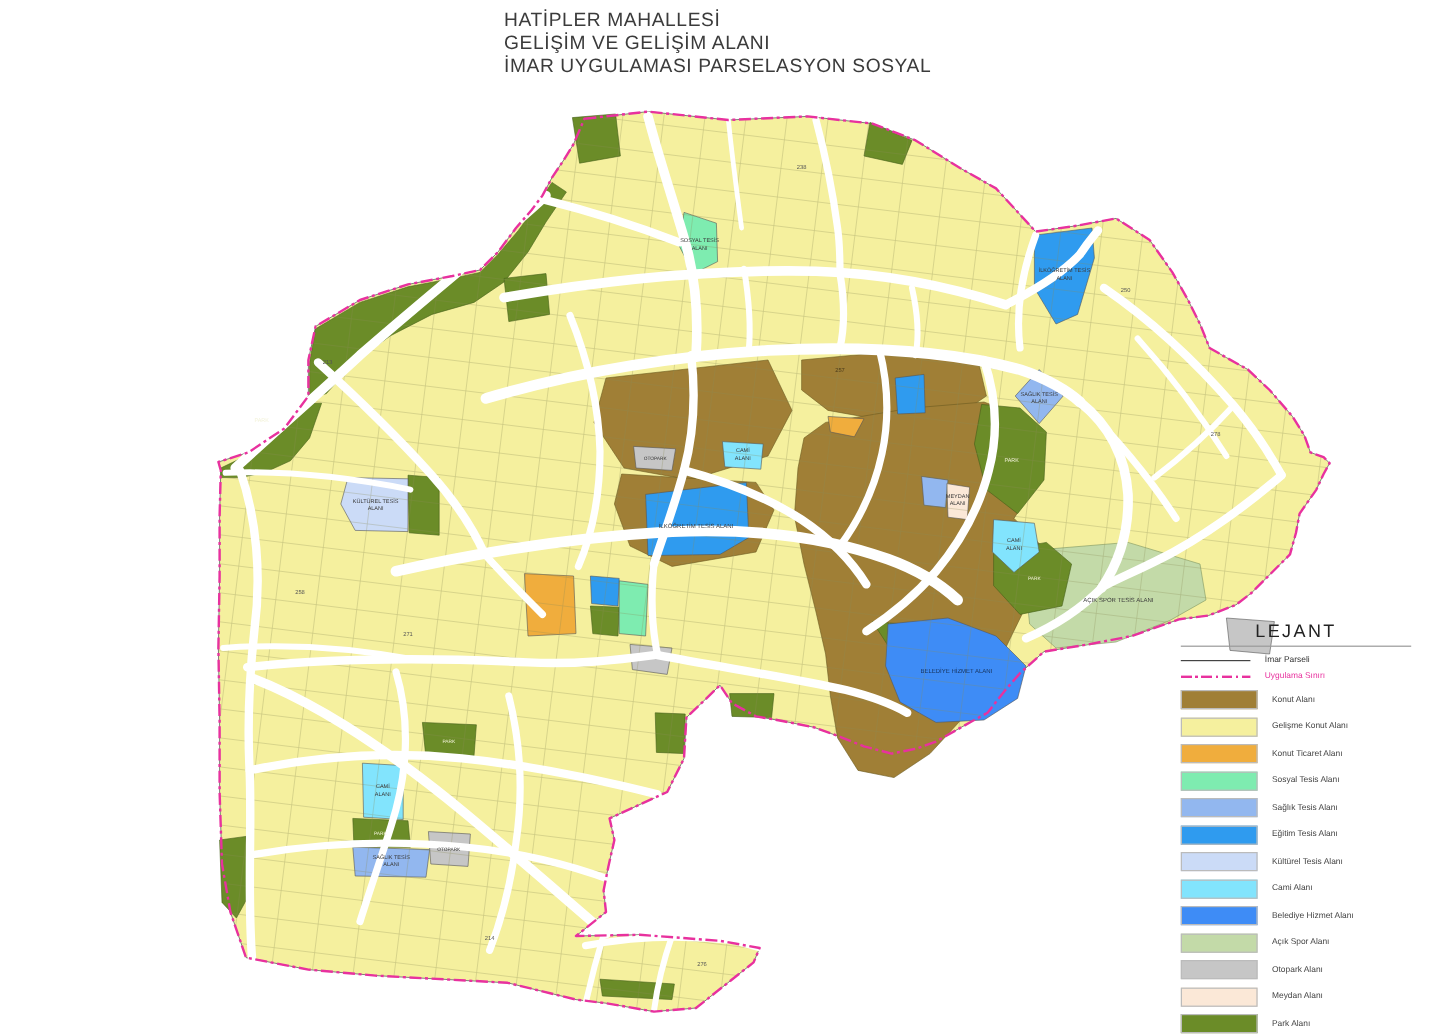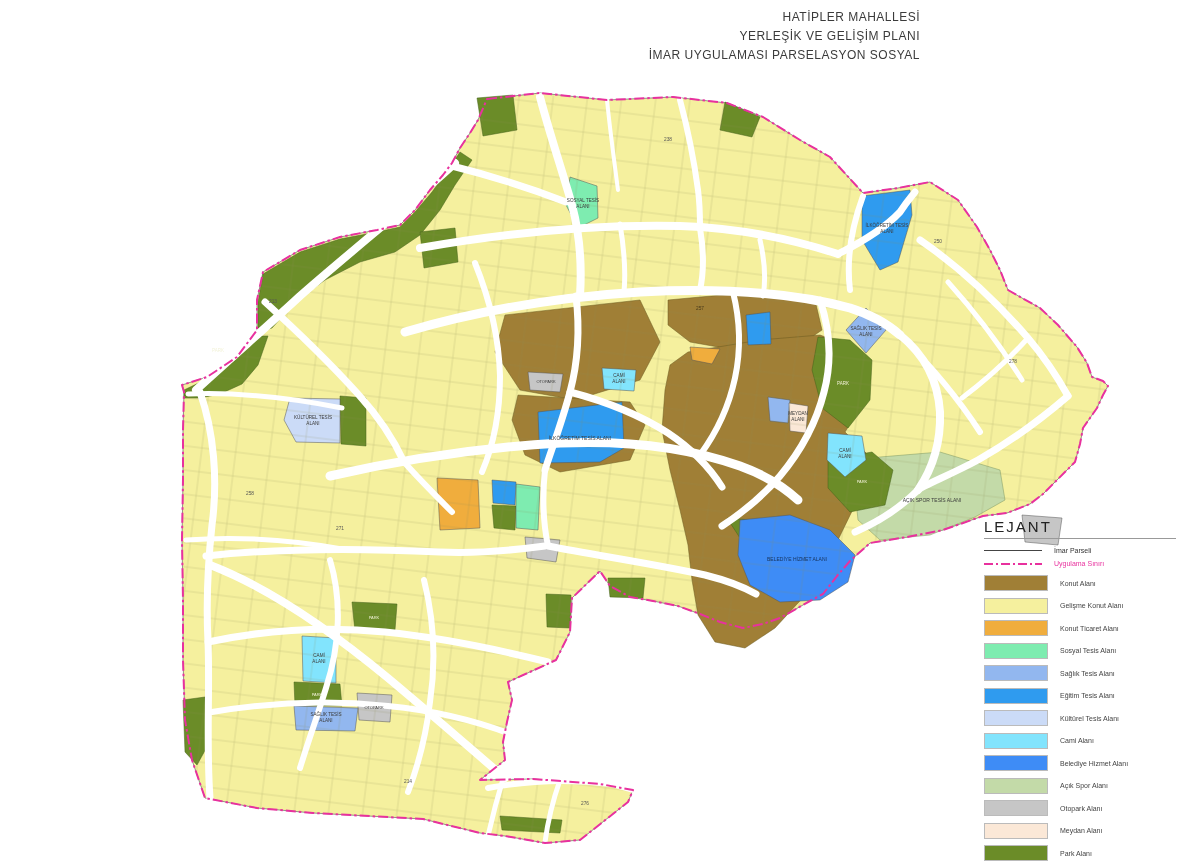--- a/index.html
+++ b/index.html
@@ -1,41 +1,41 @@
 <!DOCTYPE html>
 <html><head>
 <meta charset="utf-8">
 <style>
   html,body{margin:0;padding:0;background:#fff;}
   body{width:1200px;height:863px;position:relative;overflow:hidden;
        font-family:"Liberation Sans", sans-serif;}
-  .title-block{position:absolute;left:420px;top:8px;width:500px;text-align:right;
-       color:#3b3b3b;font-size:12px;line-height:19px;letter-spacing:.5px;}
+  .title-block{position:absolute;left:420px;top:8px;width:500px;text-align:left;
+       color:#3b3b3b;font-size:16px;line-height:19px;letter-spacing:.5px;}
   #map-svg{position:absolute;left:0;top:0;}
   .legend{position:absolute;left:984px;top:518px;width:192px;}
-  .legend-title{font-size:15px;letter-spacing:2px;color:#222;}
+  .legend-title{text-align:center;font-size:15px;letter-spacing:2px;color:#222;}
   .legend-rule{border:0;border-top:1px solid #999;margin:3px 0 5px 0;}
   .legend-linerow{display:flex;align-items:center;height:13px;}
   .legend-linerow .lsw{width:58px;margin-right:12px;}
   .lsw-solid{border-top:1.3px solid #444;height:0;}
   .lsw-dash{height:2px;background:repeating-linear-gradient(90deg,#E8319E 0 9px,transparent 9px 12px,#E8319E 12px 14px,transparent 14px 17px);}
   .legend-linerow .llb{font-size:7px;color:#333;}
   .llb.pink{color:#E8319E;}
   .legend-items{margin-top:5px;}
   .legend-item{display:flex;align-items:center;margin-bottom:6.5px;}
   .legend-item .sw{width:62px;height:14px;border:0.5px solid #bbb;}
   .legend-item .lb{font-size:7px;color:#444;margin-left:12px;white-space:nowrap;}
   svg text{font-family:"Liberation Sans",sans-serif;}
 </style>
 </head>
 <body>
 
 <div class="title-block">
   <div>HATİPLER MAHALLESİ</div>
-  <div>YERLEŞİK VE GELİŞİM PLANI</div>
+  <div>GELİŞİM VE GELİŞİM ALANI</div>
   <div>İMAR UYGULAMASI PARSELASYON SOSYAL</div>
 </div>
 
 <svg id="map-svg" width="1200" height="863" viewBox="0 0 1200 863">
   <defs>
     <pattern id="pgrid" width="34" height="24" patternUnits="userSpaceOnUse" patternTransform="rotate(7)">
       <path d="M17,0 V24 M0,12 H34" stroke="#8a8a55" stroke-width="0.55" fill="none"></path>
     </pattern>
   </defs>
 

